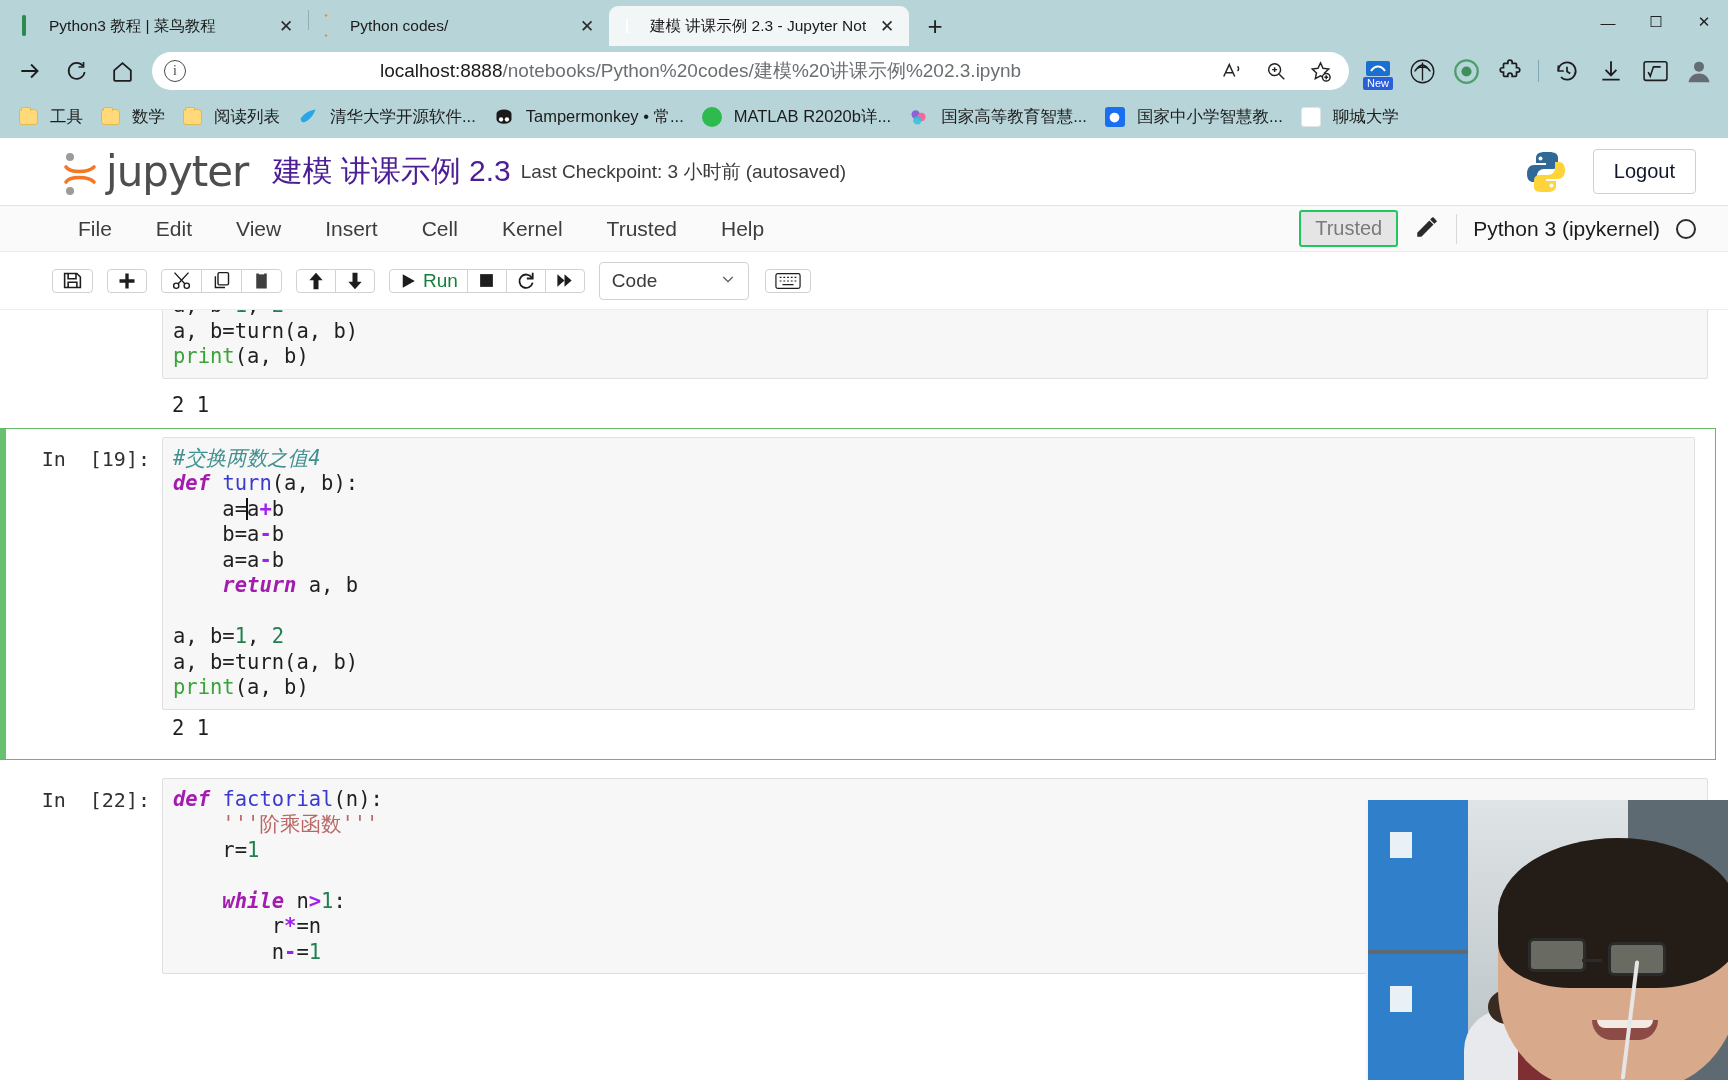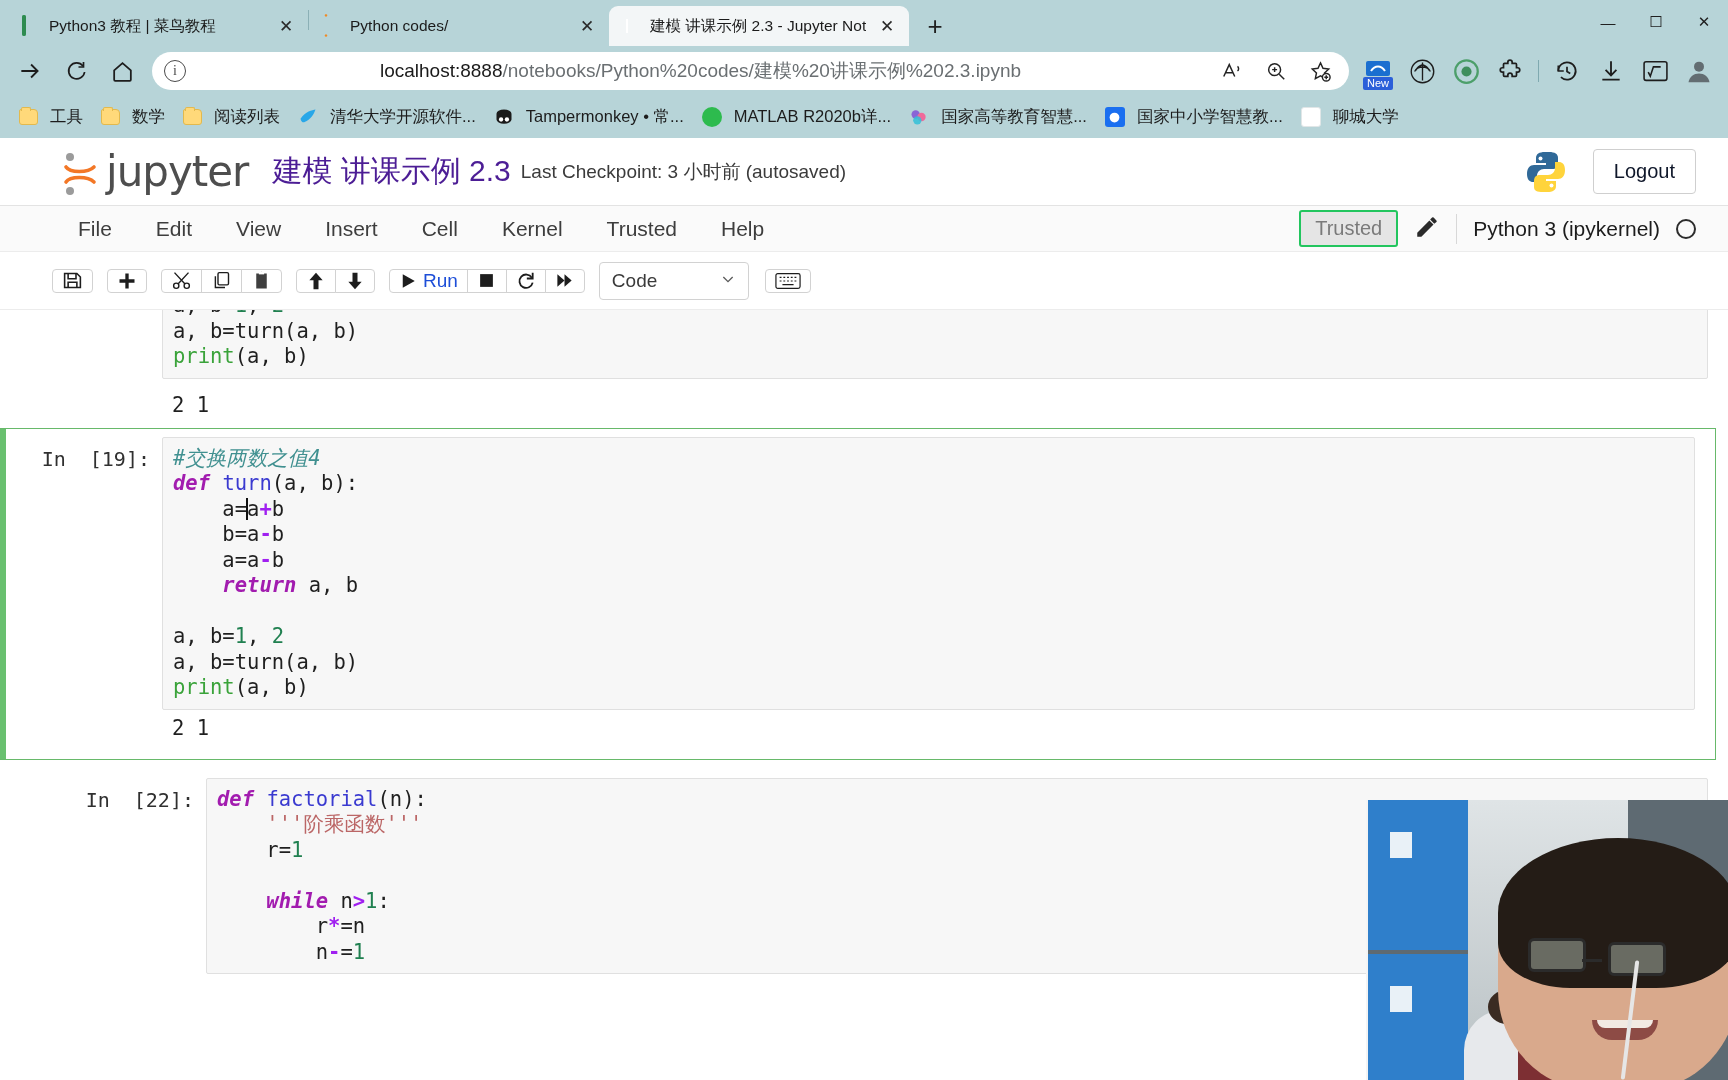--- a/index.html
+++ b/index.html
@@ -188,21 +188,21 @@
   .jp-toolbar {
     height: 58px; display: flex; align-items: center;
     gap: 0px; padding-left: 52px; background: #fff;
     border-bottom: 1px solid #ececec;
   }
   .tb-group { display: flex; margin-right: 14px; }
   .tb-btn {
     height: 24px; min-width: 40px; padding: 8px 9px;
     border: 1px solid #d2d2d2; background: #fff;
     display: flex; align-items: center; justify-content: center;
-    gap: 6px; font-size: 19px; color: #1d4ed8;
+    gap: 6px; font-size: 19px; color: #15803d;
     margin-left: -1px;
   }
   .tb-btn:first-child { margin-left: 0; border-radius: 4px 0 0 4px; }
   .tb-btn:last-child { border-radius: 0 4px 4px 0; }
   .tb-group.single .tb-btn { border-radius: 4px; }
   .tb-select {
     height: 38px; width: 150px; border: 1px solid #d2d2d2;
     background: #fff; border-radius: 4px; display: flex;
     align-items: center; justify-content: space-between;
     padding: 0 12px; font-size: 19px; color: #3a3a3a;
@@ -685,21 +685,21 @@
         <div style="display:flex;width:100%;">
           <div class="prompt">In  [19]:</div>
           <div class="inputarea" id="code-1"><div><span class="cm">#交换两数之值4</span></div><div><span class="k">def </span><span class="fn">turn</span><span>(a, b):</span></div><div><span>    a=</span><span class="caret"></span><span>a</span><span class="op">+</span><span>b</span></div><div><span>    b=a</span><span class="op">-</span><span>b</span></div><div><span>    a=a</span><span class="op">-</span><span>b</span></div><div><span class="k">    return </span><span>a, b</span></div><div>&nbsp;</div><div><span>a, b=</span><span class="nu">1</span><span>, </span><span class="nu">2</span></div><div><span>a, b=turn(a, b)</span></div><div><span class="bi">print</span><span>(a, b)</span></div></div>
         </div>
         <div class="output" style="width:100%;">
           <div class="prompt"></div>
           <div class="outtext">2 1</div>
         </div>
       </div>
 
-      <div class="cell" style="margin-top:10px;margin-left:44px;">
+      <div class="cell" style="margin-top:10px;">
         <div class="prompt">In  [22]:</div>
         <div class="inputarea" id="code-2"><div><span class="k">def </span><span class="fn">factorial</span><span>(n):</span></div><div><span class="st">    '''阶乘函数'''</span></div><div><span>    r=</span><span class="nu">1</span></div><div>&nbsp;</div><div><span class="k">    while </span><span>n</span><span class="op">&gt;</span><span class="nu">1</span><span>:</span></div><div><span>        r</span><span class="op">*</span><span>=n</span></div><div><span>        n</span><span class="op">-</span><span>=</span><span class="nu">1</span></div></div>
       </div>
     </div>
   </div>
 
   <div class="webcam">
     <div class="wc-wall"></div>
     <div class="wc-locker-a"></div>
     <div class="wc-locker-b"></div>

